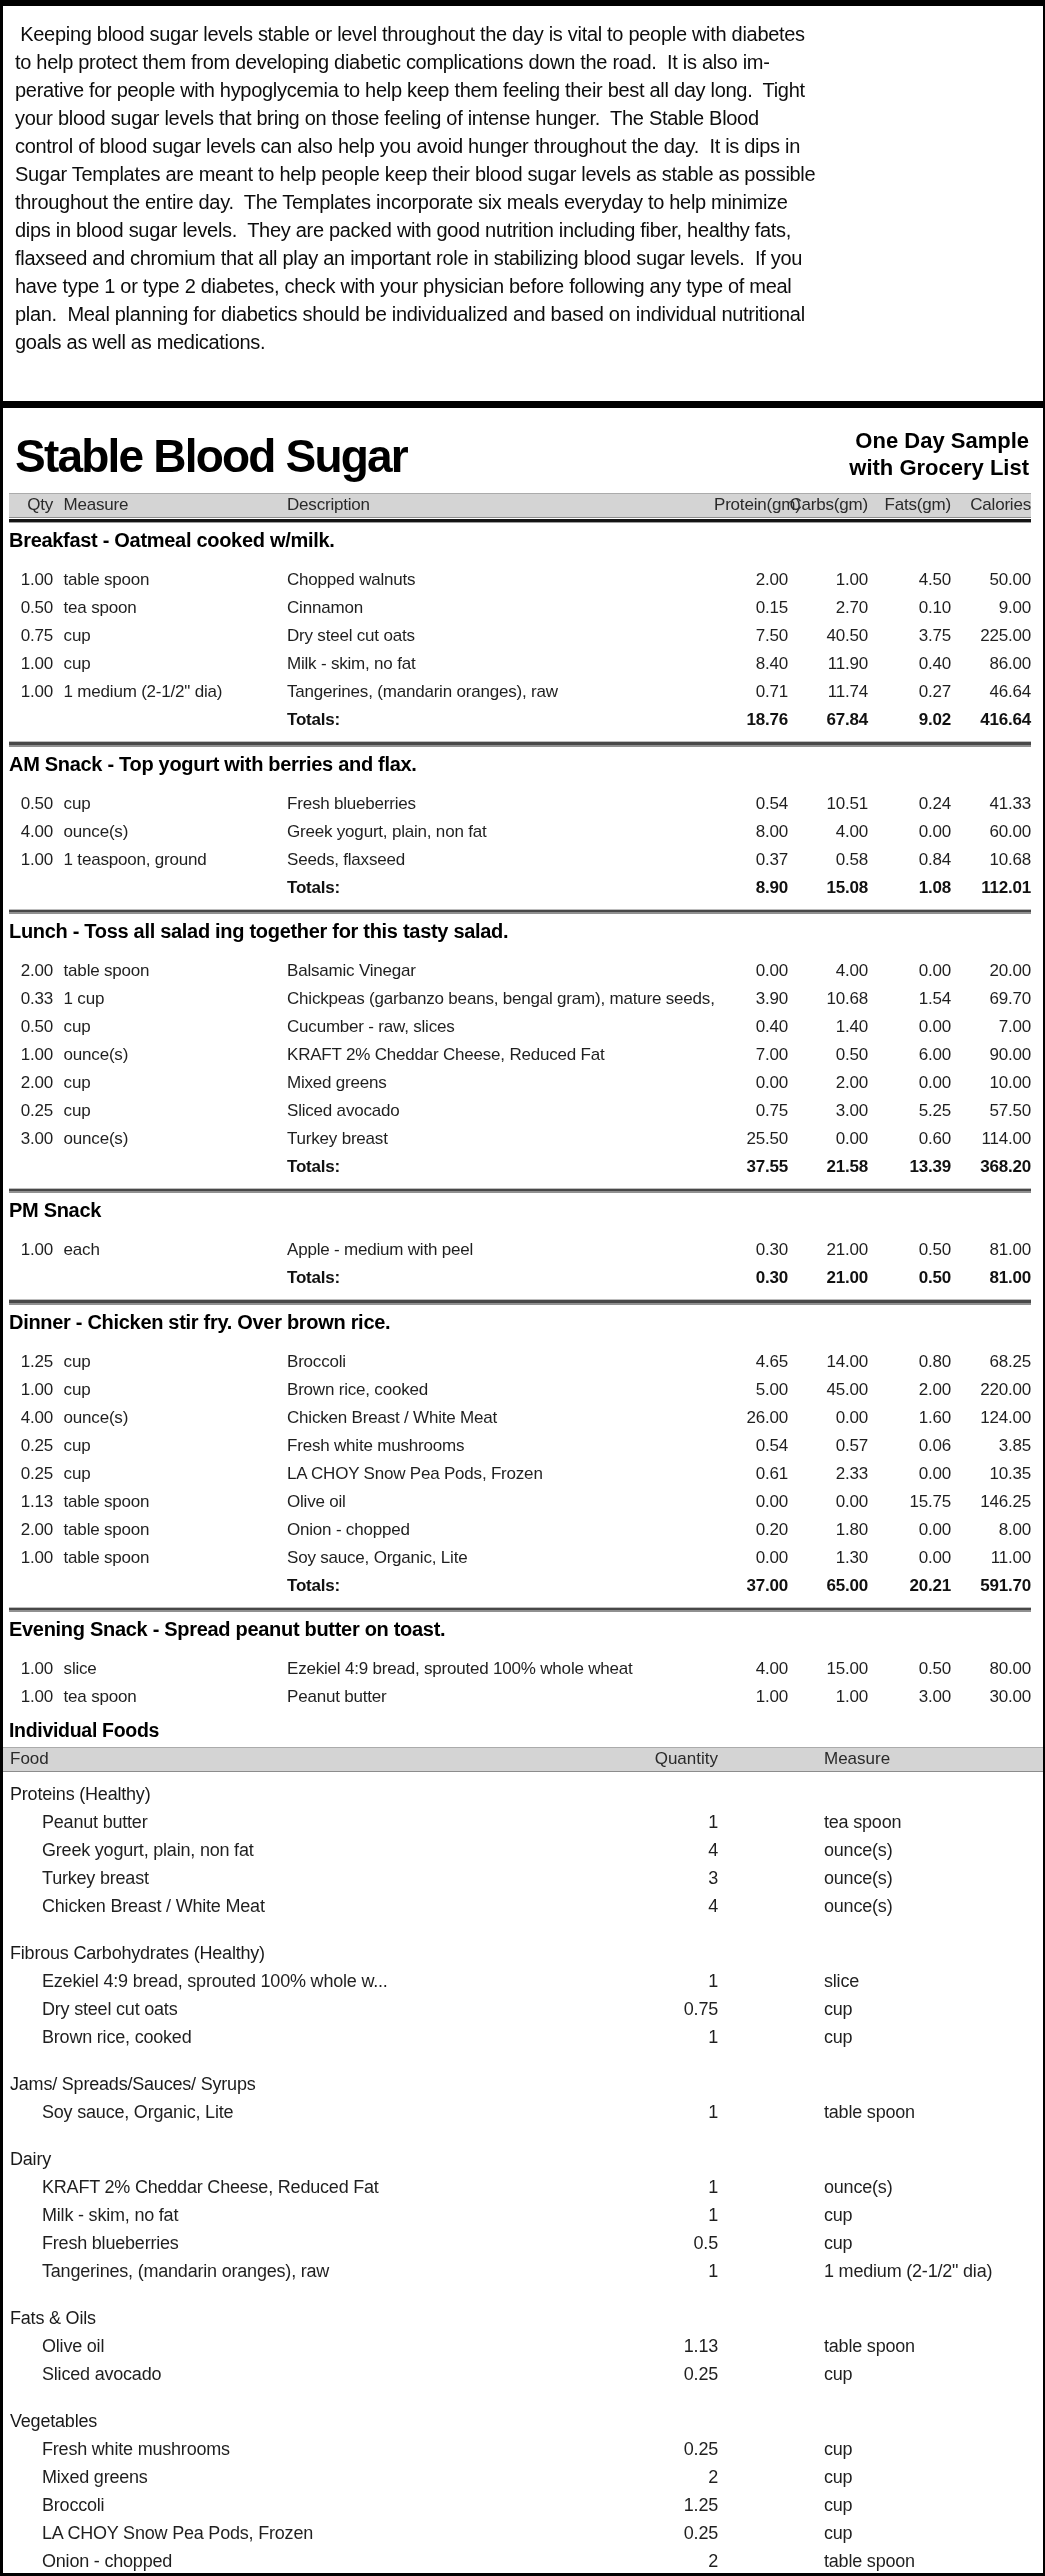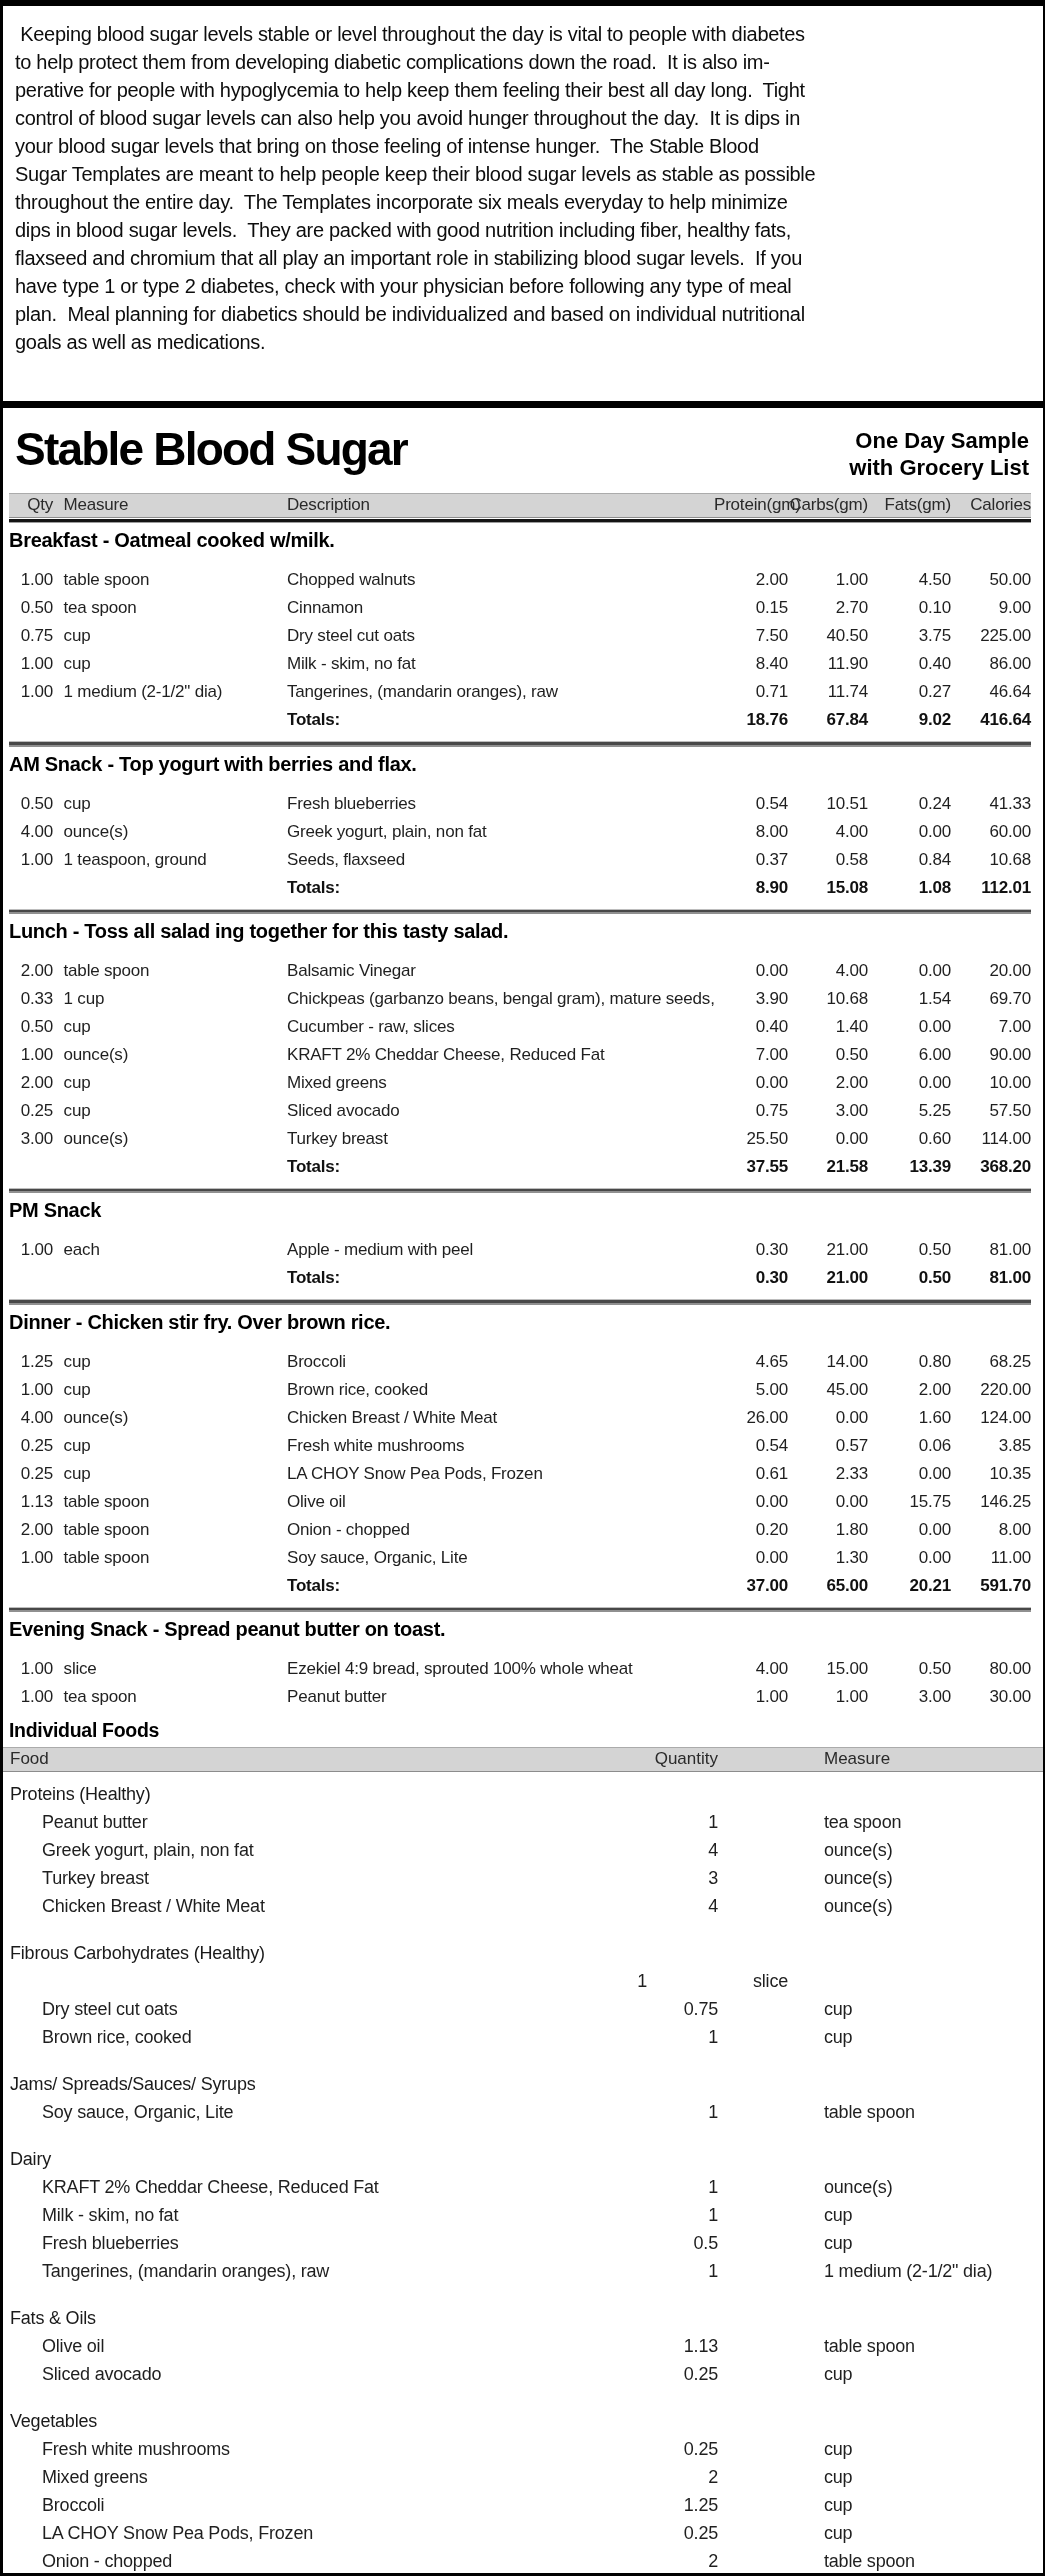--- a/index.html
+++ b/index.html
@@ -11,21 +11,21 @@
     overflow:hidden; background:#fff;
   }
   
   .intro { padding:14px 15.4px 0 12px; }
   .intro-line {
     font-size:20px; line-height:28px; letter-spacing:-0.3px;
     white-space:pre; overflow:hidden; color:#0d0d0d;
   }
   .black-divider { height:6.5px; background:#000; margin-top:45px; }
   
-  .title-row { display:flex; justify-content:space-between; align-items:center; padding:9.5px 14px 0 12px; }
+  .title-row { display:flex; justify-content:space-between; align-items:flex-end; padding:9.5px 14px 0 12px; }
   .big-title { font-size:46px; font-weight:700; letter-spacing:-1.8px; line-height:50px; color:#000; }
   .subtitle { text-align:right; font-size:22px; font-weight:700; line-height:27px; padding-top:3.5px; color:#000;margin-top:6px; }
   
   .meal-grid { display:grid; grid-template-columns:44px 234px 1fr 74px 80px 83px 80px; align-items:center; }
   .meal-header {
     margin-top:12px; height:25px; background:#d4d4d4;
     border-top:1.2px solid #ababab; border-bottom:1.2px solid #8c8c8c;
     font-size:17px; color:#2a2a2a;
   }
   .header-underline { height:4.1px; background:#141414; margin-top:1.8px; border-bottom:1.2px solid #9c9c9c; }
@@ -62,22 +62,22 @@
 </style>
 </head>
 <body>
 
 <div class="page">
 
   <div class="intro" id="intro">
       <div class="intro-line"> Keeping blood sugar levels stable or level throughout the day is vital to people with diabetes</div>
       <div class="intro-line">to help protect them from developing diabetic complications down the road.  It is also im-</div>
       <div class="intro-line">perative for people with hypoglycemia to help keep them feeling their best all day long.  Tight</div>
+      <div class="intro-line">your blood sugar levels that bring on those feeling of intense hunger.  The Stable Blood</div>
       <div class="intro-line">control of blood sugar levels can also help you avoid hunger throughout the day.  It is dips in</div>
-      <div class="intro-line">your blood sugar levels that bring on those feeling of intense hunger.  The Stable Blood</div>
       <div class="intro-line">Sugar Templates are meant to help people keep their blood sugar levels as stable as possible</div>
       <div class="intro-line">throughout the entire day.  The Templates incorporate six meals everyday to help minimize</div>
       <div class="intro-line">dips in blood sugar levels.  They are packed with good nutrition including fiber, healthy fats,</div>
       <div class="intro-line">flaxseed and chromium that all play an important role in stabilizing blood sugar levels.  If you</div>
       <div class="intro-line">have type 1 or type 2 diabetes, check with your physician before following any type of meal</div>
       <div class="intro-line">plan.  Meal planning for diabetics should be individualized and based on individual nutritional</div>
       <div class="intro-line">goals as well as medications.</div>
     </div>
 
   <div class="black-divider"></div>
@@ -432,20 +432,21 @@
           <div class="if-qty">3</div>
           <div class="if-measure">ounce(s)</div>
         </div>
         <div class="if-grid if-row">
           <div class="if-food">Chicken Breast / White Meat</div>
           <div class="if-qty">4</div>
           <div class="if-measure">ounce(s)</div>
         </div>
         <div class="if-cat-name">Fibrous Carbohydrates (Healthy)</div>
         <div class="if-grid if-row">
+          <div class="if-food">Ezekiel 4:9 bread, sprouted 100% whole w...</div>
           <div class="if-qty">1</div>
           <div class="if-measure">slice</div>
         </div>
         <div class="if-grid if-row">
           <div class="if-food">Dry steel cut oats</div>
           <div class="if-qty">0.75</div>
           <div class="if-measure">cup</div>
         </div>
         <div class="if-grid if-row">
           <div class="if-food">Brown rice, cooked</div>

